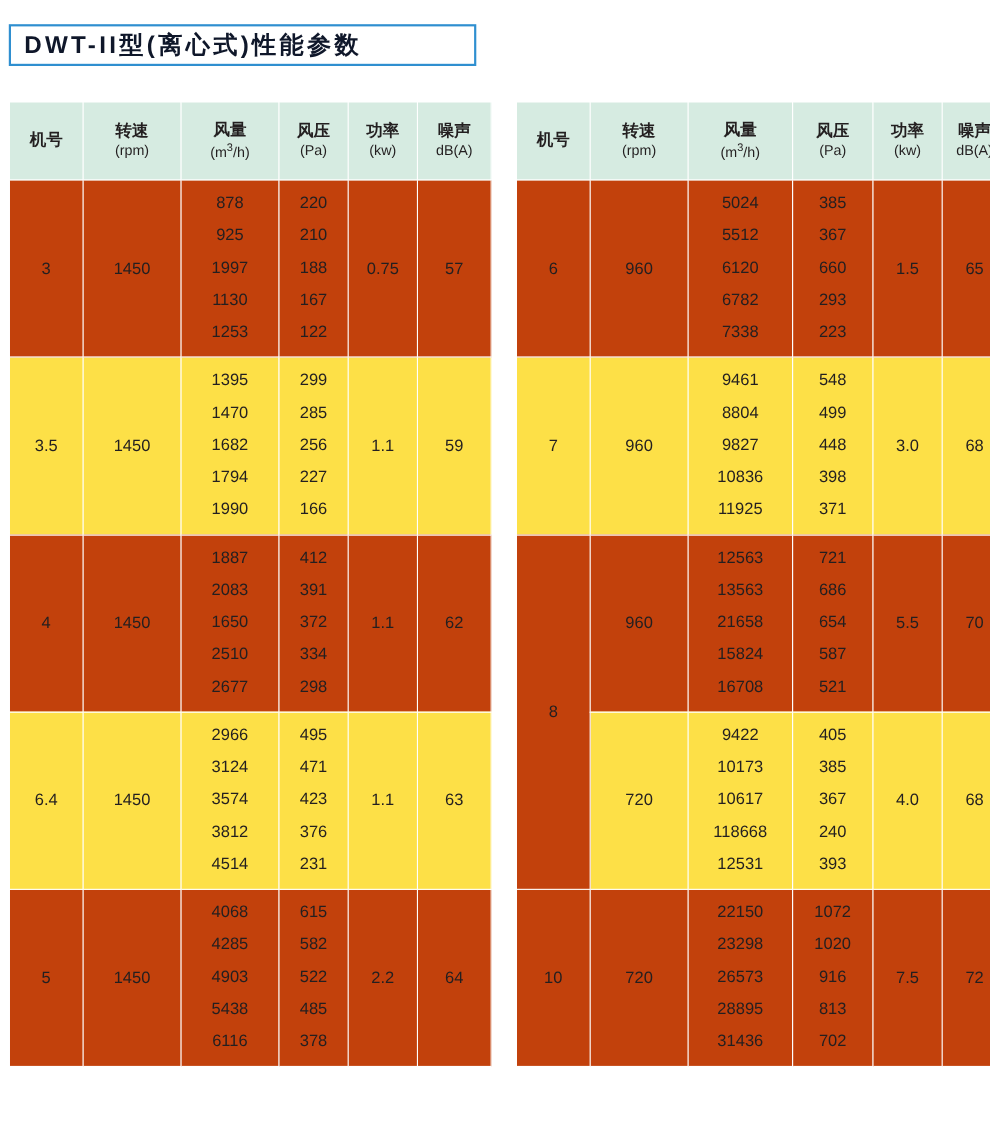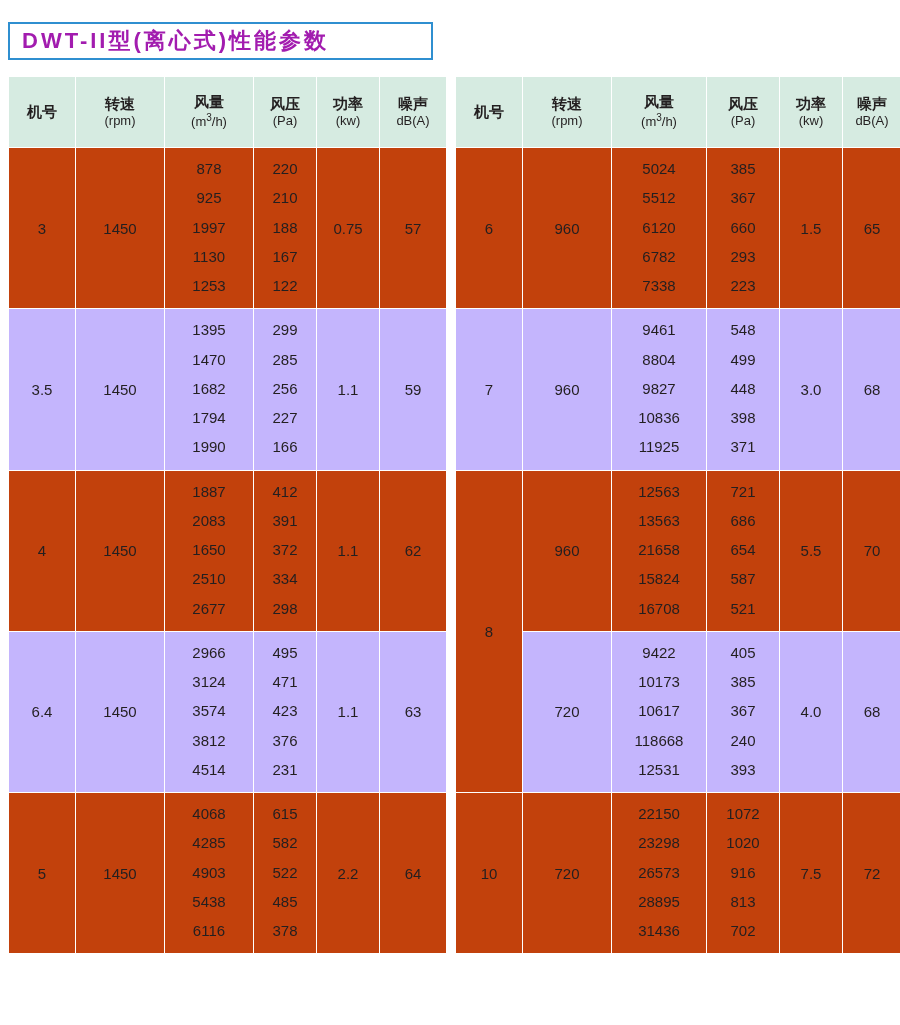--- a/index.html
+++ b/index.html
@@ -18,33 +18,33 @@
     width:425px;height:38px;
     border:2px solid #2f8fd0;
     background:#ffffff;
     box-sizing:border-box;
   }
   .title-bar .title-text{
     display:block;
     font-size:22px;
     font-weight:bold;
     letter-spacing:3px;
-    color:#a21caf;
+    color:#0f172a;
     line-height:34px;
     padding-left:12px;
     white-space:nowrap;
     border-radius:10px;
   }
 
   
   .tables{
-    position:absolute;top:76px;left:8px;
+    position:absolute;top:92px;left:8px;
     width:884px;
     display:flex;
-    gap:8px;
+    gap:22px;
   }
   table{
     border-collapse:collapse;
     width:432px;
     table-layout:fixed;
   }
   th,td{
     border:1px solid #ffffff;
     text-align:center;
     vertical-align:middle;
@@ -62,21 +62,21 @@
   thead th .unit{
     display:block;
     font-size:13px;
     font-weight:normal;
   }
   tbody td{
     background:#c2410c;
     padding:0;
   }
   tbody tr.alt td{
-    background:#c4b5fd;
+    background:#fde047;
   }
   td.stack{
     padding:6px 0 8px 0;
     line-height:1.95;
     font-size:15px;
   }
   td.stack span{display:block;}
   .col-no{width:66px;}
   .col-rpm{width:88px;}
   .col-flow{width:88px;}

